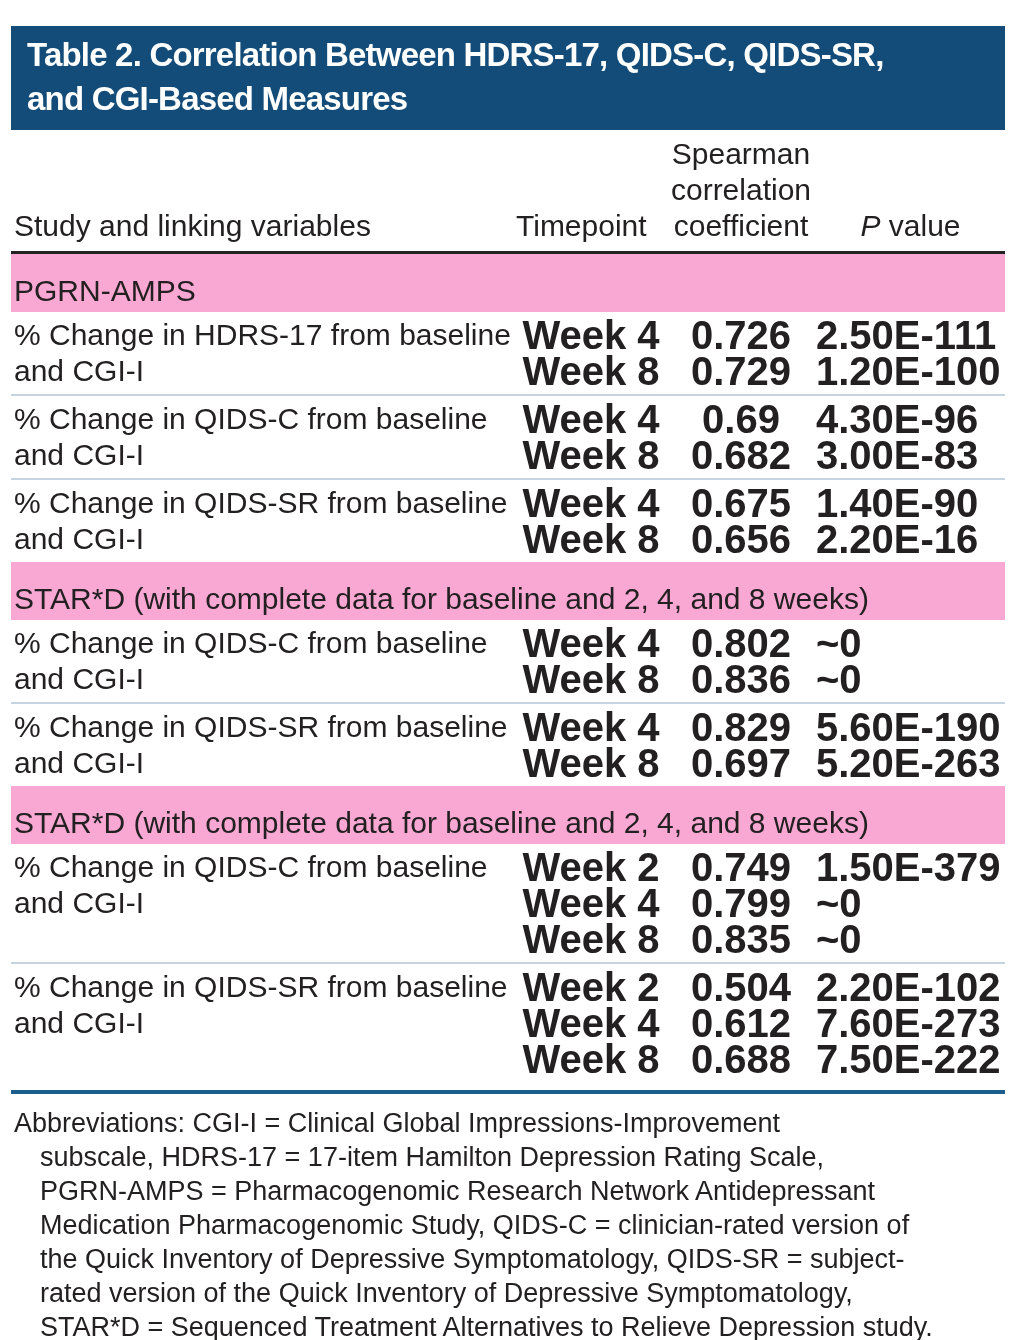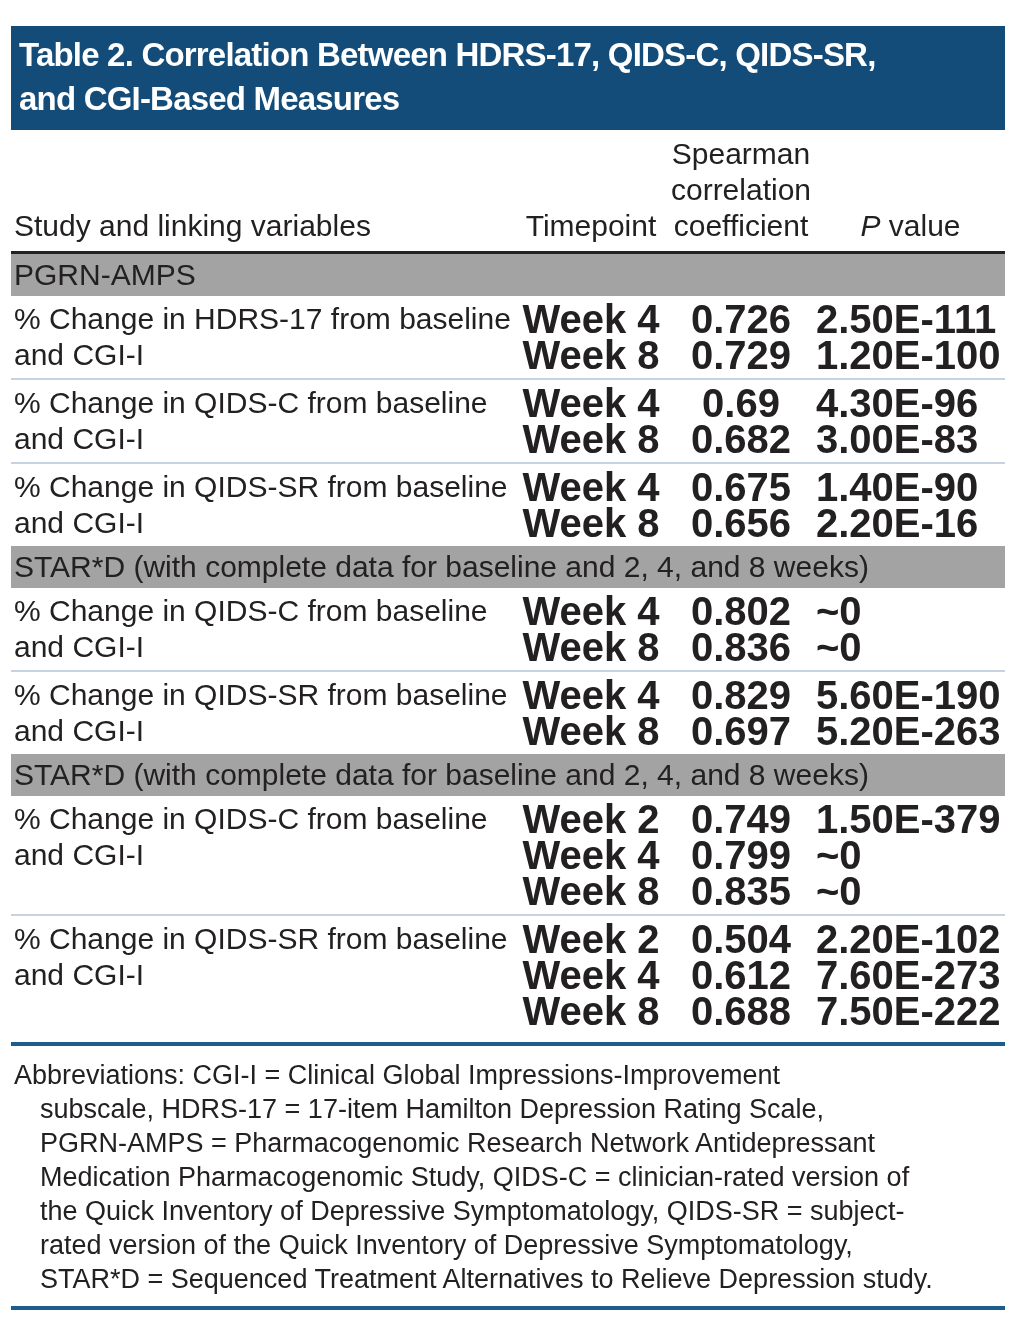--- a/index.html
+++ b/index.html
@@ -21,45 +21,45 @@
     padding: 26px 11px 0 11px;
   }
   
   .banner {
     background: #134C78;
     color: #ffffff;
     font-weight: bold;
     font-size: 33px;
     letter-spacing: -0.8px;
     line-height: 44px;
-    padding: 7px 8px 9px 8px;
+    padding: 7px 8px 9px 16px;
   }
   
   .col-headers {
     display: flex;
     align-items: flex-end;
     padding: 6px 0 7px 0;
     font-size: 30px;
     line-height: 36px;
   }
   .ch-study { width: 505px; padding-left: 3px; box-sizing: border-box; }
-  .ch-time  { width: 150px; text-align: center; }
+  .ch-time  { width: 150px; }
   .ch-coef  { width: 150px; text-align: center; }
   .ch-p     { flex: 1; text-align: center; }
   .it { font-style: italic; }
   .header-rule {
     height: 3px;
     background: #232323;
   }
   
   .section-band {
-    background: #a3a3a3;
+    background: #f9a8d4;
     font-size: 30px;
     line-height: 30px;
-    padding: 6px 0 6px 3px;
+    padding: 22px 0 6px 3px;
   }
   .section:first-of-type .section-band { margin-top: 3px; }
   
   .group {
     display: flex;
     padding: 5px 0;
   }
   .group + .group { border-top: 2px solid #C6D3E2; }
   .g-label {
     width: 505px;

